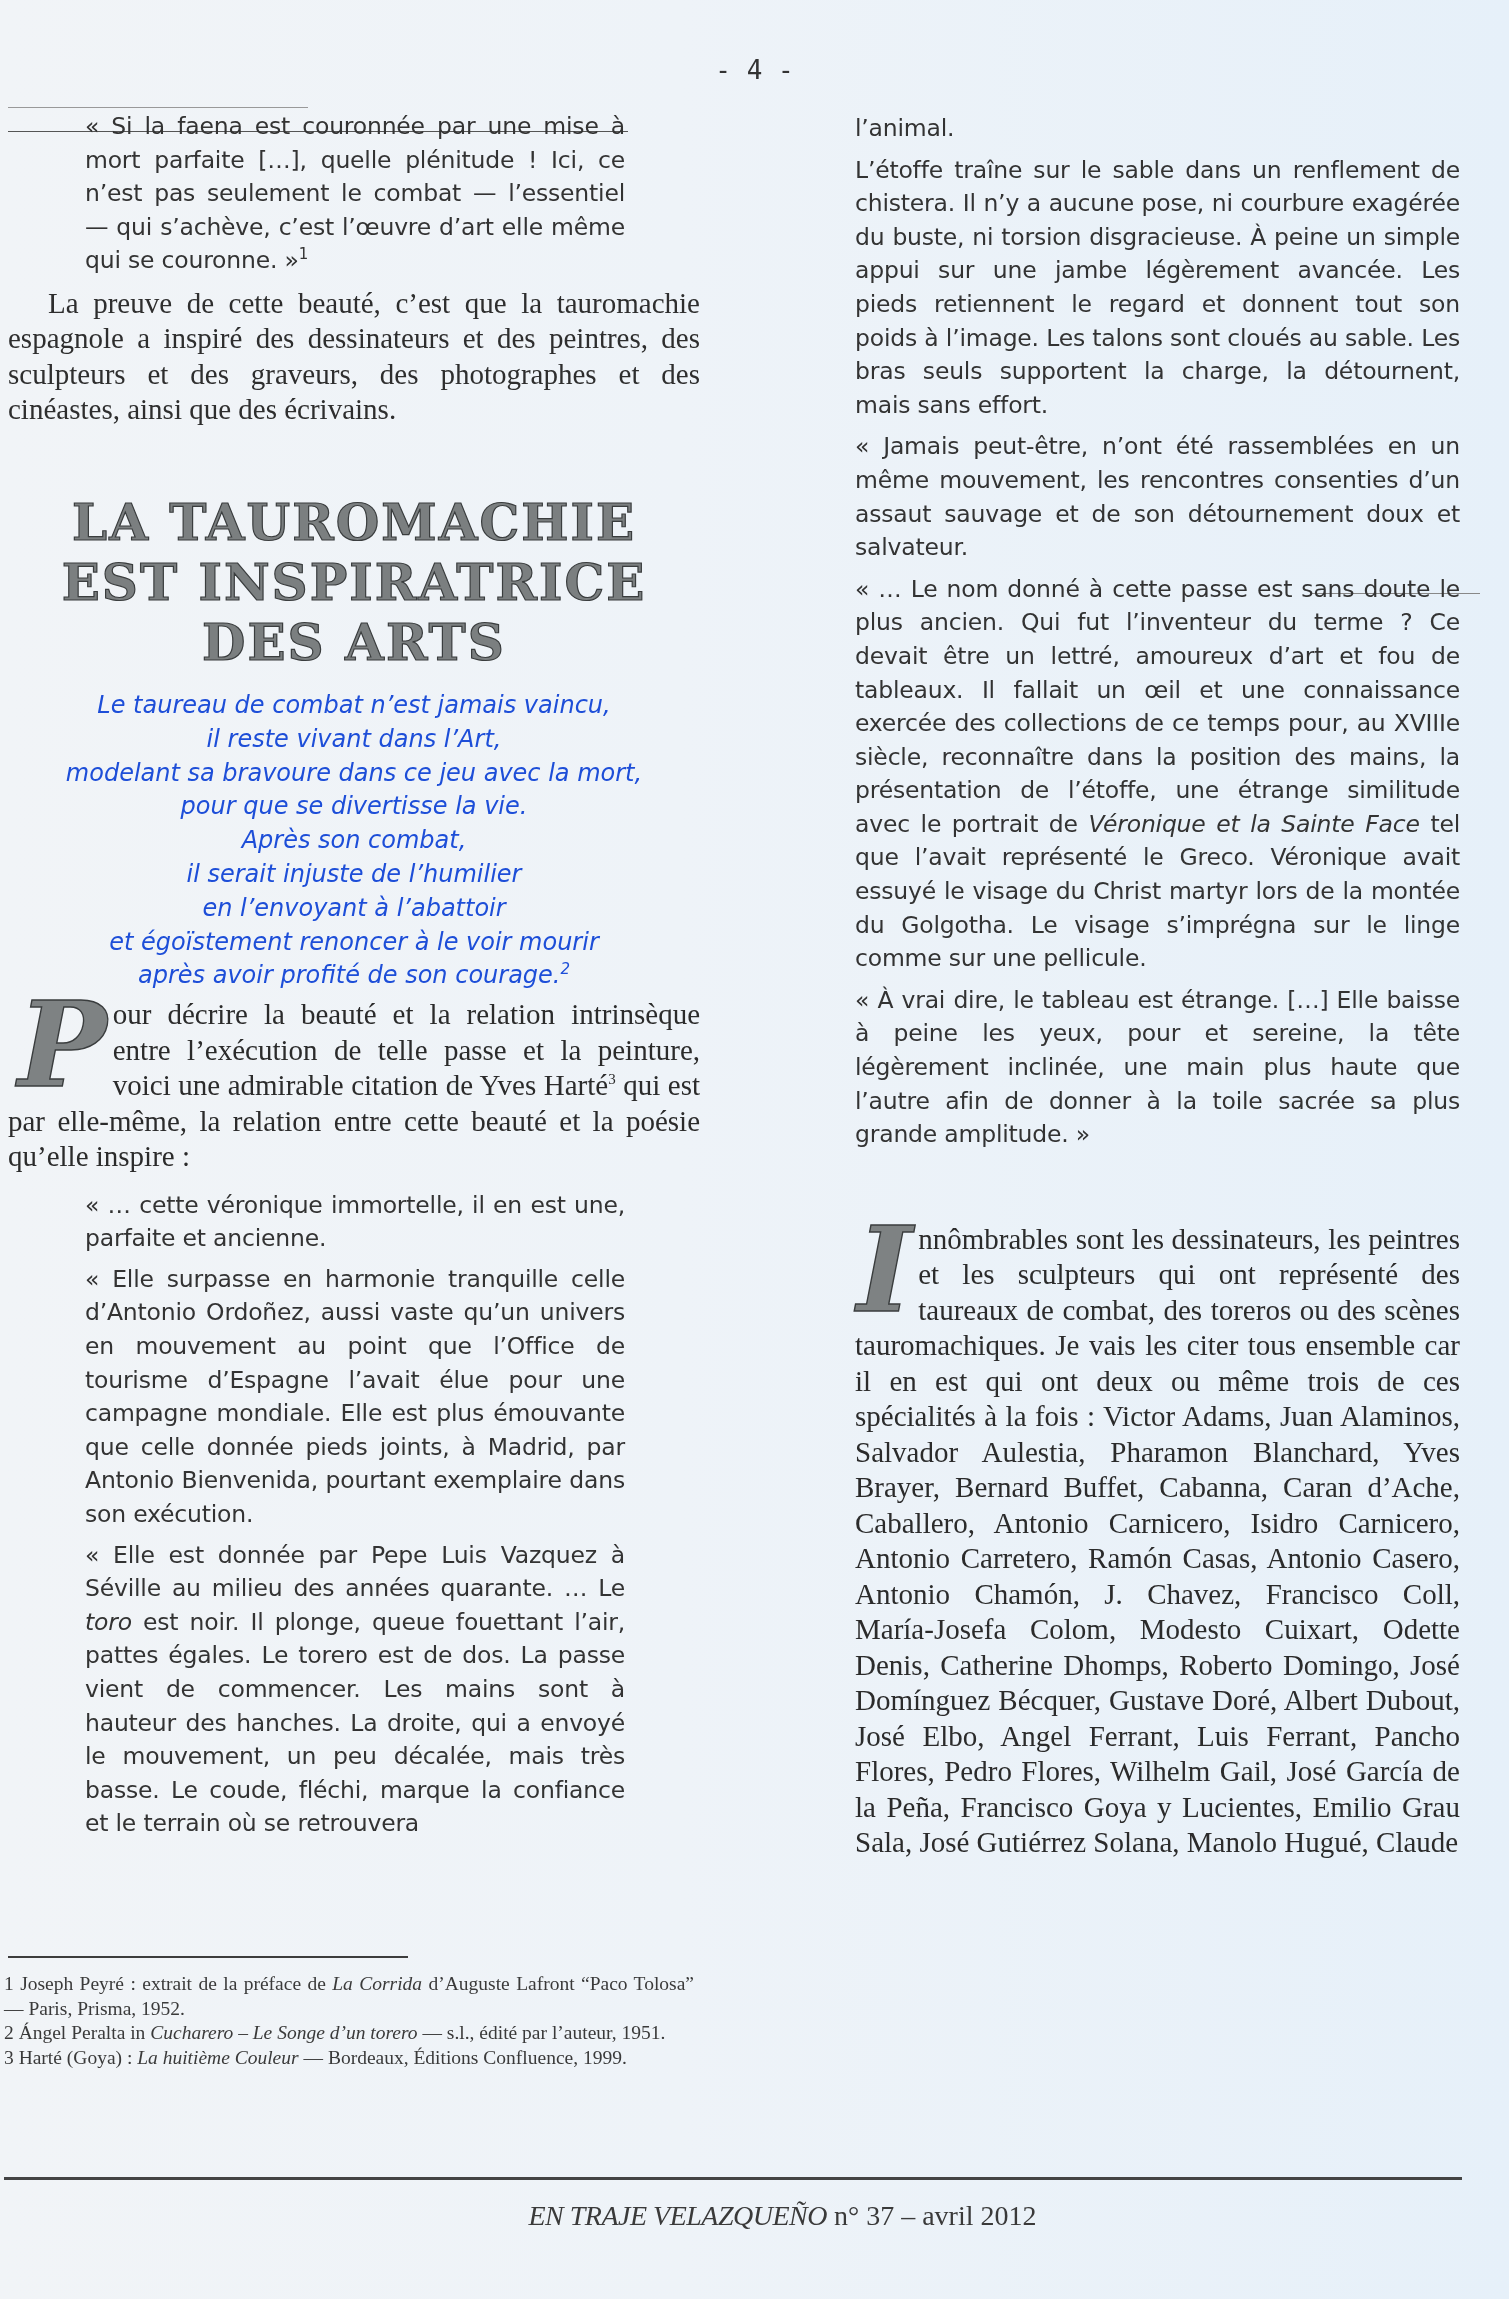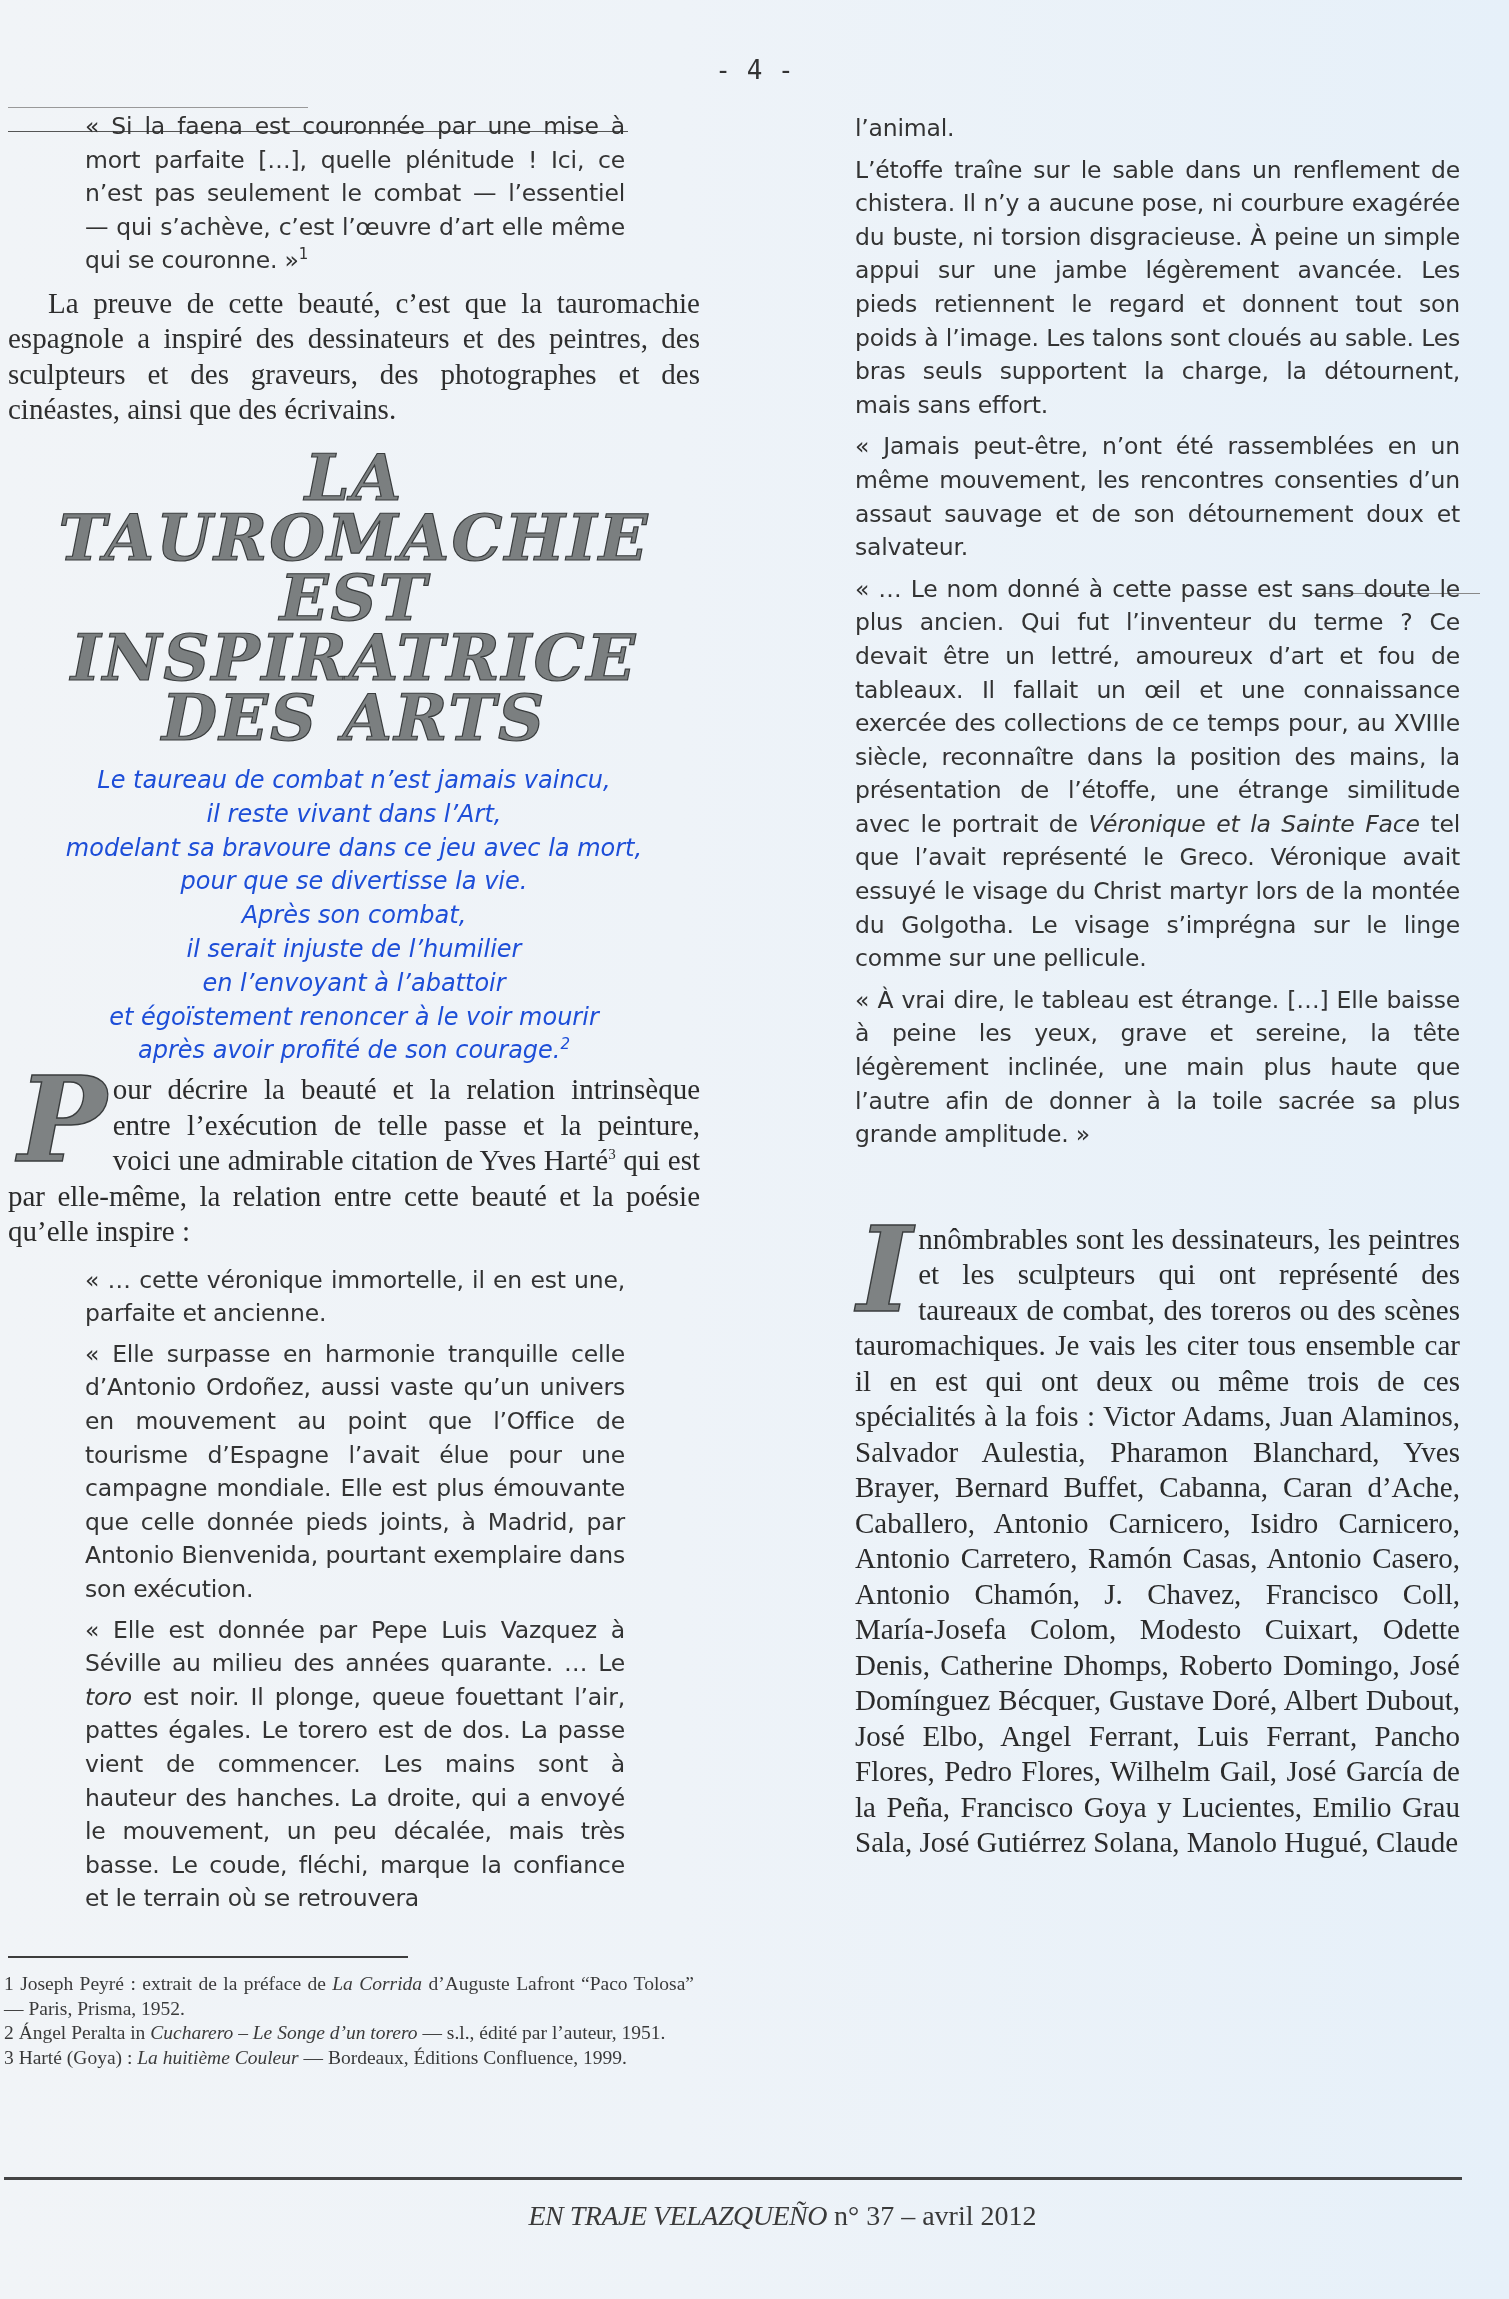--- a/index.html
+++ b/index.html
@@ -19,24 +19,24 @@
   .sans { font-family: "DejaVu Sans", sans-serif; font-size: 23.5px; line-height: 33.6px; color: #333; letter-spacing: -0.2px; }
   .serif { font-family: "Liberation Serif", serif; font-size: 29px; line-height: 35.5px; color: #2e2e2e; }
 
   .quote { text-align: justify; }
   .quote-left { margin-left: 77px; width: 540px; }
   .quote p, .rq p { margin: 0 0 7px 0; text-align: justify; }
 
   .body-para { text-align: justify; text-indent: 40px; margin: 8px 0 0 0; }
 
   .title {
-    font-family: "DejaVu Serif", serif; font-style: italic; font-weight: bold;
-    font-size: 64px; line-height: 60px; text-align: center; color: #7b7f80;
+    font-family: "DejaVu Serif", serif; font-weight: bold;
+    font-size: 50px; line-height: 60px; text-align: center; color: #7b7f80;
     -webkit-text-stroke: 1.2px #3a3d3e; letter-spacing: 2px;
-    margin-top: 20px;
+    margin-top: 65px;
   }
   .title div { margin: 0; }
 
   .epigraph {
     font-family: "DejaVu Sans", sans-serif; font-style: italic; font-size: 24px;
     line-height: 33.8px; text-align: center; color: #1d4ed8; margin-top: 16px;
   }
   .epigraph .line { display: block; }
 
   .dropcap-para { position: relative; font-family: "Liberation Serif", serif; font-size: 29px; line-height: 35.5px; text-align: justify; margin-top: 4px; }
@@ -118,21 +118,21 @@
   <p><span>2</span><span> Ángel Peralta in </span><i>Cucharero – Le Songe d’un torero</i><span> — s.l., édité par l’auteur, 1951.</span></p>
   <p><span>3</span><span> Harté (Goya) : </span><i>La huitième Couleur</i><span> — Bordeaux, Éditions Confluence, 1999.</span></p>
 </div>
 
 <div class="col col-right">
   <div class="rq sans">
     <p>l’animal.</p>
     <p>L’étoffe traîne sur le sable dans un renflement de chistera. Il n’y a aucune pose, ni courbure exagérée du buste, ni torsion disgracieuse. À peine un simple appui sur une jambe légèrement avancée. Les pieds retiennent le regard et donnent tout son poids à l’image. Les talons sont cloués au sable. Les bras seuls supportent la charge, la détournent, mais sans effort.</p>
     <p>« Jamais peut-être, n’ont été rassemblées en un même mouvement, les rencontres consenties d’un assaut sauvage et de son détournement doux et salvateur.</p>
     <p><span>« … Le nom donné à cette passe est sans doute le plus ancien. Qui fut l’inventeur du terme ? Ce devait être un lettré, amoureux d’art et fou de tableaux. Il fallait un œil et une connaissance exercée des collections de ce temps pour, au XVIIIe siècle, reconnaître dans la position des mains, la présentation de l’étoffe, une étrange similitude avec le portrait de </span><i>Véronique et la Sainte Face</i><span> tel que l’avait représenté le Greco. Véronique avait essuyé le visage du Christ martyr lors de la montée du Golgotha. Le visage s’imprégna sur le linge comme sur une pellicule.</span></p>
-    <p>« À vrai dire, le tableau est étrange. […] Elle baisse à peine les yeux, grave et sereine, la tête légèrement inclinée, une main plus haute que l’autre afin de donner à la toile sacrée sa plus grande amplitude. »</p>
+    <p>« À vrai dire, le tableau est étrange. […] Elle baisse à peine les yeux, pour et sereine, la tête légèrement inclinée, une main plus haute que l’autre afin de donner à la toile sacrée sa plus grande amplitude. »</p>
   </div>
   <div class="rq-gap"></div>
   <div class="dropcap-para">
     <span class="dropcap" style="margin-left:2px;">I</span><span>nnômbrables sont les dessinateurs, les peintres et les sculpteurs qui ont représenté des taureaux de combat, des toreros ou des scènes tauromachiques. Je vais les citer tous ensemble car il en est qui ont deux ou même trois de ces spécialités à la fois  : Victor Adams, Juan Alaminos, Salvador Aulestia, Pharamon Blanchard, Yves Brayer, Bernard Buffet, Cabanna, Caran d’Ache, Caballero, Antonio Carnicero, Isidro Carnicero, Antonio Carretero, Ramón Casas, Antonio Casero, Antonio Chamón, J. Chavez, Francisco Coll, María-Josefa Colom, Modesto Cuixart, Odette Denis, Catherine Dhomps, Roberto Domingo, José Domínguez Bécquer, Gustave Doré, Albert Dubout, José Elbo, Angel Ferrant, Luis Ferrant, Pancho Flores, Pedro Flores, Wilhelm Gail, José García de la Peña, Francisco Goya y Lucientes, Emilio Grau Sala, José Gutiérrez Solana, Manolo Hugué, Claude</span>
   </div>
 </div>
 
 <div class="bottom-rule"></div>
 <div class="footer">
   <span class="mag">EN TRAJE VELAZQUEÑO</span><span> n° 37 – avril 2012</span>

